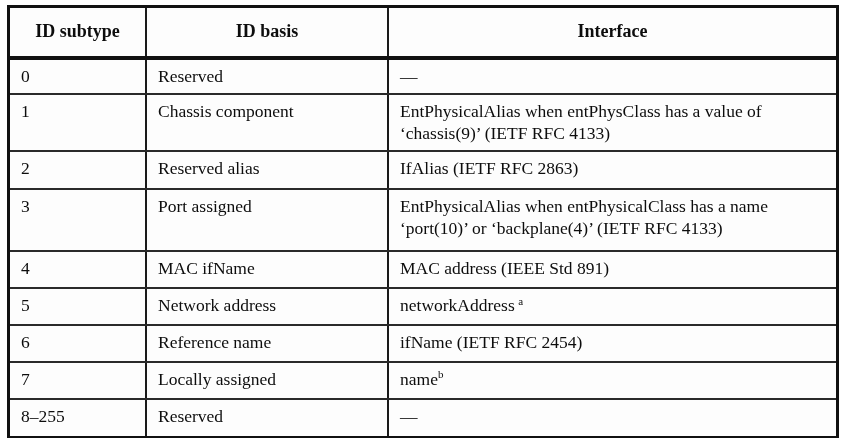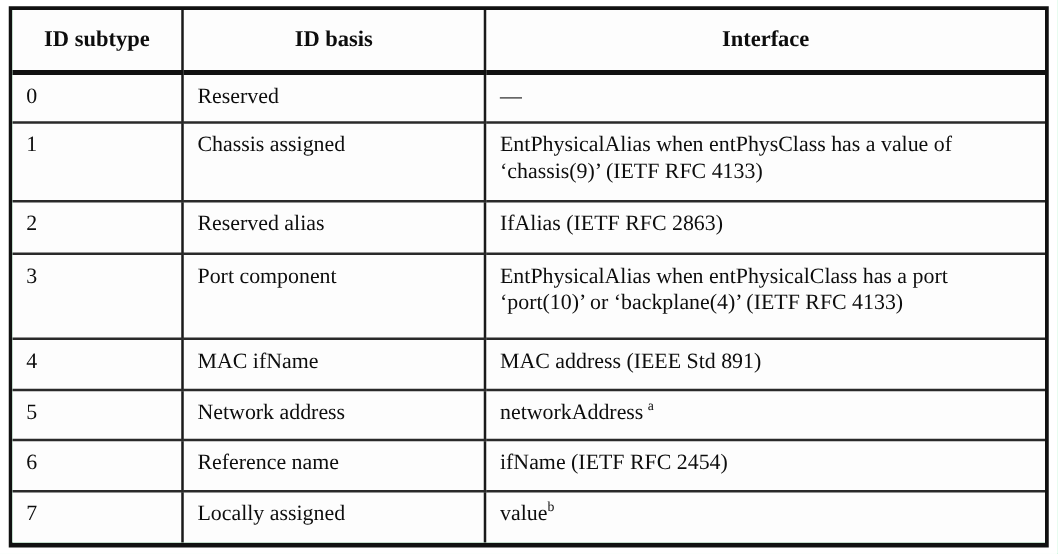--- a/index.html
+++ b/index.html
@@ -112,40 +112,40 @@
         <tr class="r-0">
           <td>0</td>
           <td>Reserved</td>
           <td>
             <span class="cell-line dash">—</span>
           </td>
         </tr>
 
         <tr class="r-1">
           <td>1</td>
-          <td>Chassis assigned</td>
+          <td>Chassis component</td>
           <td>
             <span class="cell-line">EntPhysicalAlias when entPhysClass has a value of</span>
             <span class="cell-line">‘chassis(9)’ (IETF RFC 4133)</span>
           </td>
         </tr>
 
         <tr class="r-2">
           <td>2</td>
           <td>Reserved alias</td>
           <td>
             <span class="cell-line">IfAlias (IETF RFC 2863)</span>
           </td>
         </tr>
 
         <tr class="r-3">
           <td>3</td>
-          <td>Port component</td>
+          <td>Port assigned</td>
           <td>
-            <span class="cell-line">EntPhysicalAlias when entPhysicalClass has a port</span>
+            <span class="cell-line">EntPhysicalAlias when entPhysicalClass has a name</span>
             <span class="cell-line">‘port(10)’ or ‘backplane(4)’ (IETF RFC 4133)</span>
           </td>
         </tr>
 
         <tr class="r-4">
           <td>4</td>
           <td>MAC ifName</td>
           <td>
             <span class="cell-line">MAC address (IEEE Std 891)</span>
           </td>
@@ -164,21 +164,28 @@
           <td>Reference name</td>
           <td>
             <span class="cell-line">ifName (IETF RFC 2454)</span>
           </td>
         </tr>
 
         <tr class="r-7">
           <td>7</td>
           <td>Locally assigned</td>
           <td>
-            <span class="cell-line"><span>value</span><sup class="fn">b</sup></span>
+            <span class="cell-line"><span>name</span><sup class="fn">b</sup></span>
           </td>
         </tr>
 
+        <tr class="r-8">
+          <td>8–255</td>
+          <td>Reserved</td>
+          <td>
+            <span class="cell-line dash">—</span>
+          </td>
+        </tr>
 
       </tbody>
     </table>
   </div>
 </div>
 
 </body></html>

